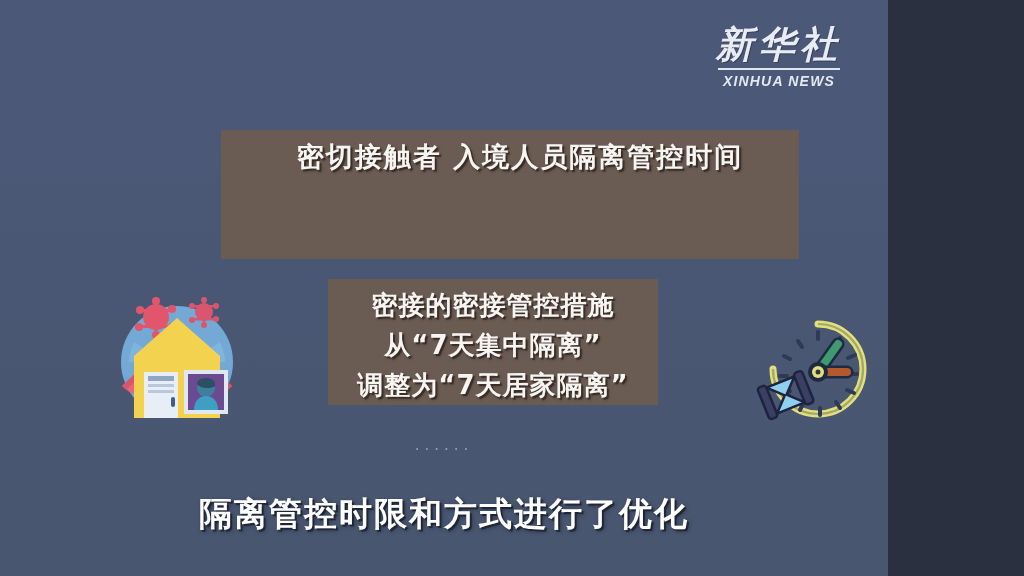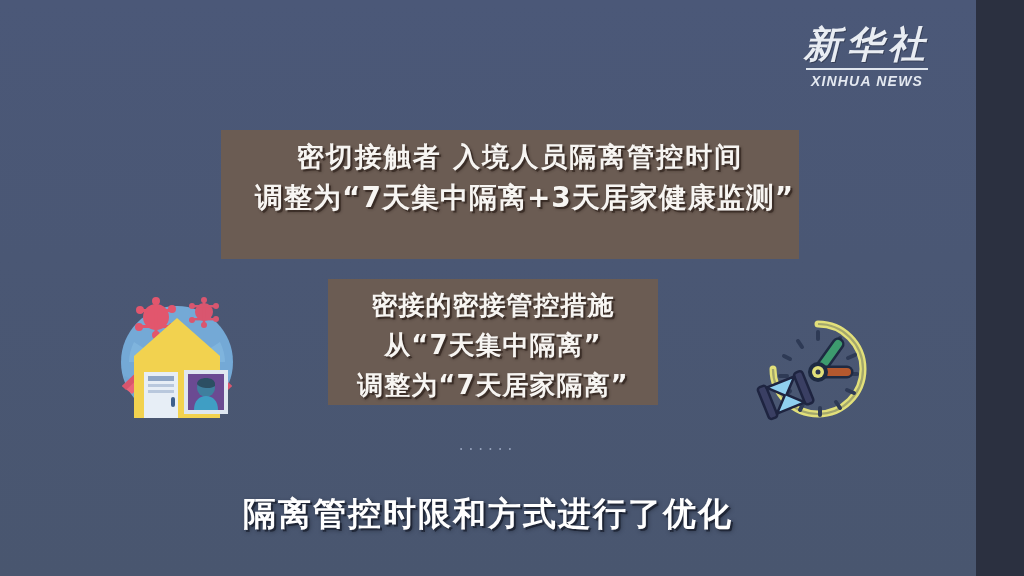--- a/index.html
+++ b/index.html
@@ -2,21 +2,21 @@
 <html><head>
 <meta charset="utf-8">
 <style>
   html, body {
     margin: 0;
     padding: 0;
     background: #2b3040;
   }
   #stage {
     position: relative;
-    width: 976px;
+    width: 888px;
     height: 576px;
     overflow: hidden;
     background: #4a5875;
     font-family: "Liberation Sans", "DejaVu Sans", sans-serif;
     user-select: none;
   }
   
   #bg-gradient {
     position: absolute;
     inset: 0;
@@ -129,21 +129,20 @@
   <div id="bg-gradient"></div>
 
   <div id="logo">
     <div class="cn">新华社</div>
     <div class="rule"></div>
     <div class="en">XINHUA NEWS</div>
   </div>
 
   <div class="banner" id="banner-top">
     <div class="line l1">密切接触者  入境人员隔离管控时间</div>
-    <div class="line">调整为“7天集中隔离+3天居家健康监测”</div>
   </div>
 
   <div class="banner" id="banner-mid">
     <div class="line">密接的密接管控措施</div>
     <div class="line">从“7天集中隔离”</div>
     <div class="line">调整为“7天居家隔离”</div>
   </div>
 
   <div id="ellipsis">······</div>
 

